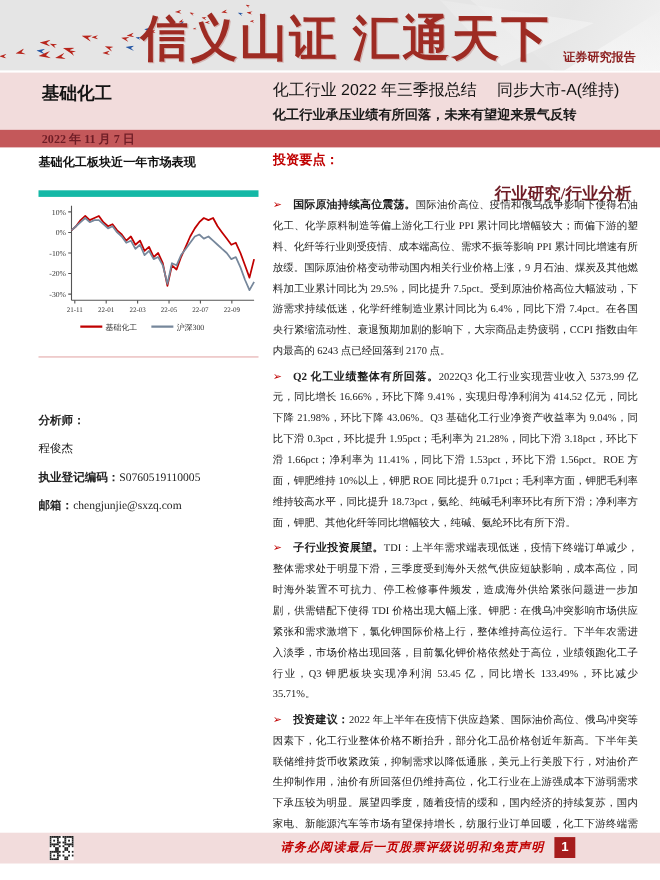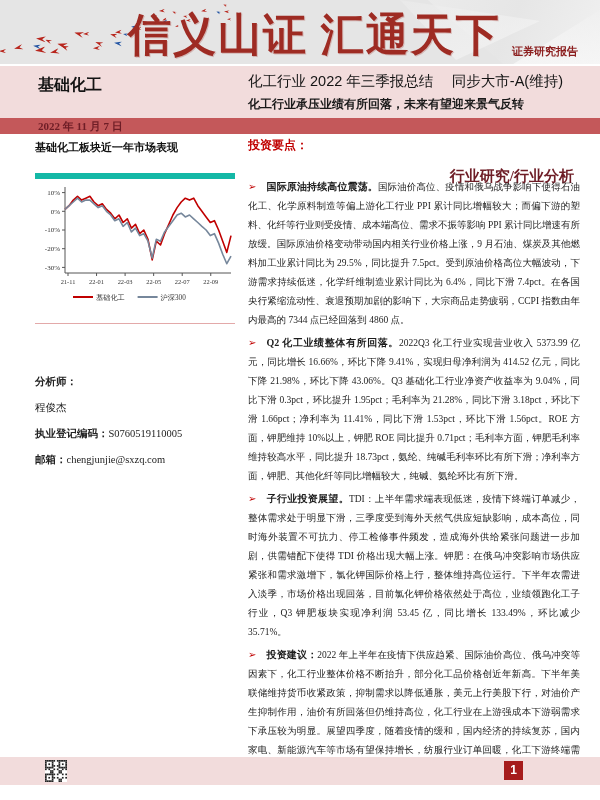--- a/index.html
+++ b/index.html
@@ -157,21 +157,21 @@
       </div>
       <div>
         <span class="lbl">邮箱：</span><span>chengjunjie@sxzq.com</span>
       </div>
     </div>
   </div>
 
   <div class="main-col">
     <div class="points-heading">投资要点：</div>
 
-    <p class="bullet"><span class="arrow">➢</span><b>国际原油持续高位震荡。</b><span>国际油价高位、疫情和俄乌战争影响下使得石油化工、化学原料制造等偏上游化工行业 PPI 累计同比增幅较大；而偏下游的塑料、化纤等行业则受疫情、成本端高位、需求不振等影响 PPI 累计同比增速有所放缓。国际原油价格变动带动国内相关行业价格上涨，9 月石油、煤炭及其他燃料加工业累计同比为 29.5%，同比提升 7.5pct。受到原油价格高位大幅波动，下游需求持续低迷，化学纤维制造业累计同比为 6.4%，同比下滑 7.4pct。在各国央行紧缩流动性、衰退预期加剧的影响下，大宗商品走势疲弱，CCPI 指数由年内最高的 7344 点已经回落到 4860 点。</span></p>
+    <p class="bullet"><span class="arrow">➢</span><b>国际原油持续高位震荡。</b><span>国际油价高位、疫情和俄乌战争影响下使得石油化工、化学原料制造等偏上游化工行业 PPI 累计同比增幅较大；而偏下游的塑料、化纤等行业则受疫情、成本端高位、需求不振等影响 PPI 累计同比增速有所放缓。国际原油价格变动带动国内相关行业价格上涨，9 月石油、煤炭及其他燃料加工业累计同比为 29.5%，同比提升 7.5pct。受到原油价格高位大幅波动，下游需求持续低迷，化学纤维制造业累计同比为 6.4%，同比下滑 7.4pct。在各国央行紧缩流动性、衰退预期加剧的影响下，大宗商品走势疲弱，CCPI 指数由年内最高的 6243 点已经回落到 2170 点。</span></p>
 
     <p class="bullet"><span class="arrow">➢</span><b>Q2 化工业绩整体有所回落。</b><span>2022Q3 化工行业实现营业收入 5373.99 亿元，同比增长 16.66%，环比下降 9.41%，实现归母净利润为 414.52 亿元，同比下降 21.98%，环比下降 43.06%。Q3 基础化工行业净资产收益率为 9.04%，同比下滑 0.3pct，环比提升 1.95pct；毛利率为 21.28%，同比下滑 3.18pct，环比下滑 1.66pct；净利率为 11.41%，同比下滑 1.53pct，环比下滑 1.56pct。ROE 方面，钾肥维持 10%以上，钾肥 ROE 同比提升 0.71pct；毛利率方面，钾肥毛利率维持较高水平，同比提升 18.73pct，氨纶、纯碱毛利率环比有所下滑；净利率方面，钾肥、其他化纤等同比增幅较大，纯碱、氨纶环比有所下滑。</span></p>
 
     <p class="bullet"><span class="arrow">➢</span><b>子行业投资展望。</b><span>TDI：上半年需求端表现低迷，疫情下终端订单减少，整体需求处于明显下滑，三季度受到海外天然气供应短缺影响，成本高位，同时海外装置不可抗力、停工检修事件频发，造成海外供给紧张问题进一步加剧，供需错配下使得 TDI 价格出现大幅上涨。钾肥：在俄乌冲突影响市场供应紧张和需求激增下，氯化钾国际价格上行，整体维持高位运行。下半年农需进入淡季，市场价格出现回落，目前氯化钾价格依然处于高位，业绩领跑化工子行业，Q3 钾肥板块实现净利润 53.45 亿，同比增长 133.49%，环比减少 35.71%。</span></p>
 
     <p class="bullet"><span class="arrow">➢</span><b>投资建议：</b><span>2022 年上半年在疫情下供应趋紧、国际油价高位、俄乌冲突等因素下，化工行业整体价格不断抬升，部分化工品价格创近年新高。下半年美联储维持货币收紧政策，抑制需求以降低通胀，美元上行美股下行，对油价产生抑制作用，油价有所回落但仍维持高位，化工行业在上游强成本下游弱需求下承压较为明显。展望四季度，随着疫情的缓和，国内经济的持续复苏，国内家电、新能源汽车等市场有望保持增长，纺服行业订单回暖，化工下游终端需求有望持续改善，行业景气度反转，对行业维持“同步大市-A”</span></p>
   </div>
 
   <div class="footer">
     <div class="qr"><svg id="qr-svg" width="22" height="22" viewBox="0 0 22 22">
@@ -250,16 +250,17 @@
           <rect x="13.54" y="18.62" width="1.69" height="1.69" fill="#222"></rect>
           <rect x="15.23" y="18.62" width="1.69" height="1.69" fill="#222"></rect>
           <rect x="0.00" y="20.31" width="1.69" height="1.69" fill="#222"></rect>
           <rect x="1.69" y="20.31" width="1.69" height="1.69" fill="#222"></rect>
           <rect x="3.38" y="20.31" width="1.69" height="1.69" fill="#222"></rect>
           <rect x="5.08" y="20.31" width="1.69" height="1.69" fill="#222"></rect>
           <rect x="6.77" y="20.31" width="1.69" height="1.69" fill="#222"></rect>
           <rect x="13.54" y="20.31" width="1.69" height="1.69" fill="#222"></rect>
           <rect x="15.23" y="20.31" width="1.69" height="1.69" fill="#222"></rect>
         </svg></div>
+    <div class="disclaimer">请务必阅读最后一页股票评级说明和免责声明</div>
     <div class="page-no">1</div>
   </div>
 
 </div>
 
 </body></html>

